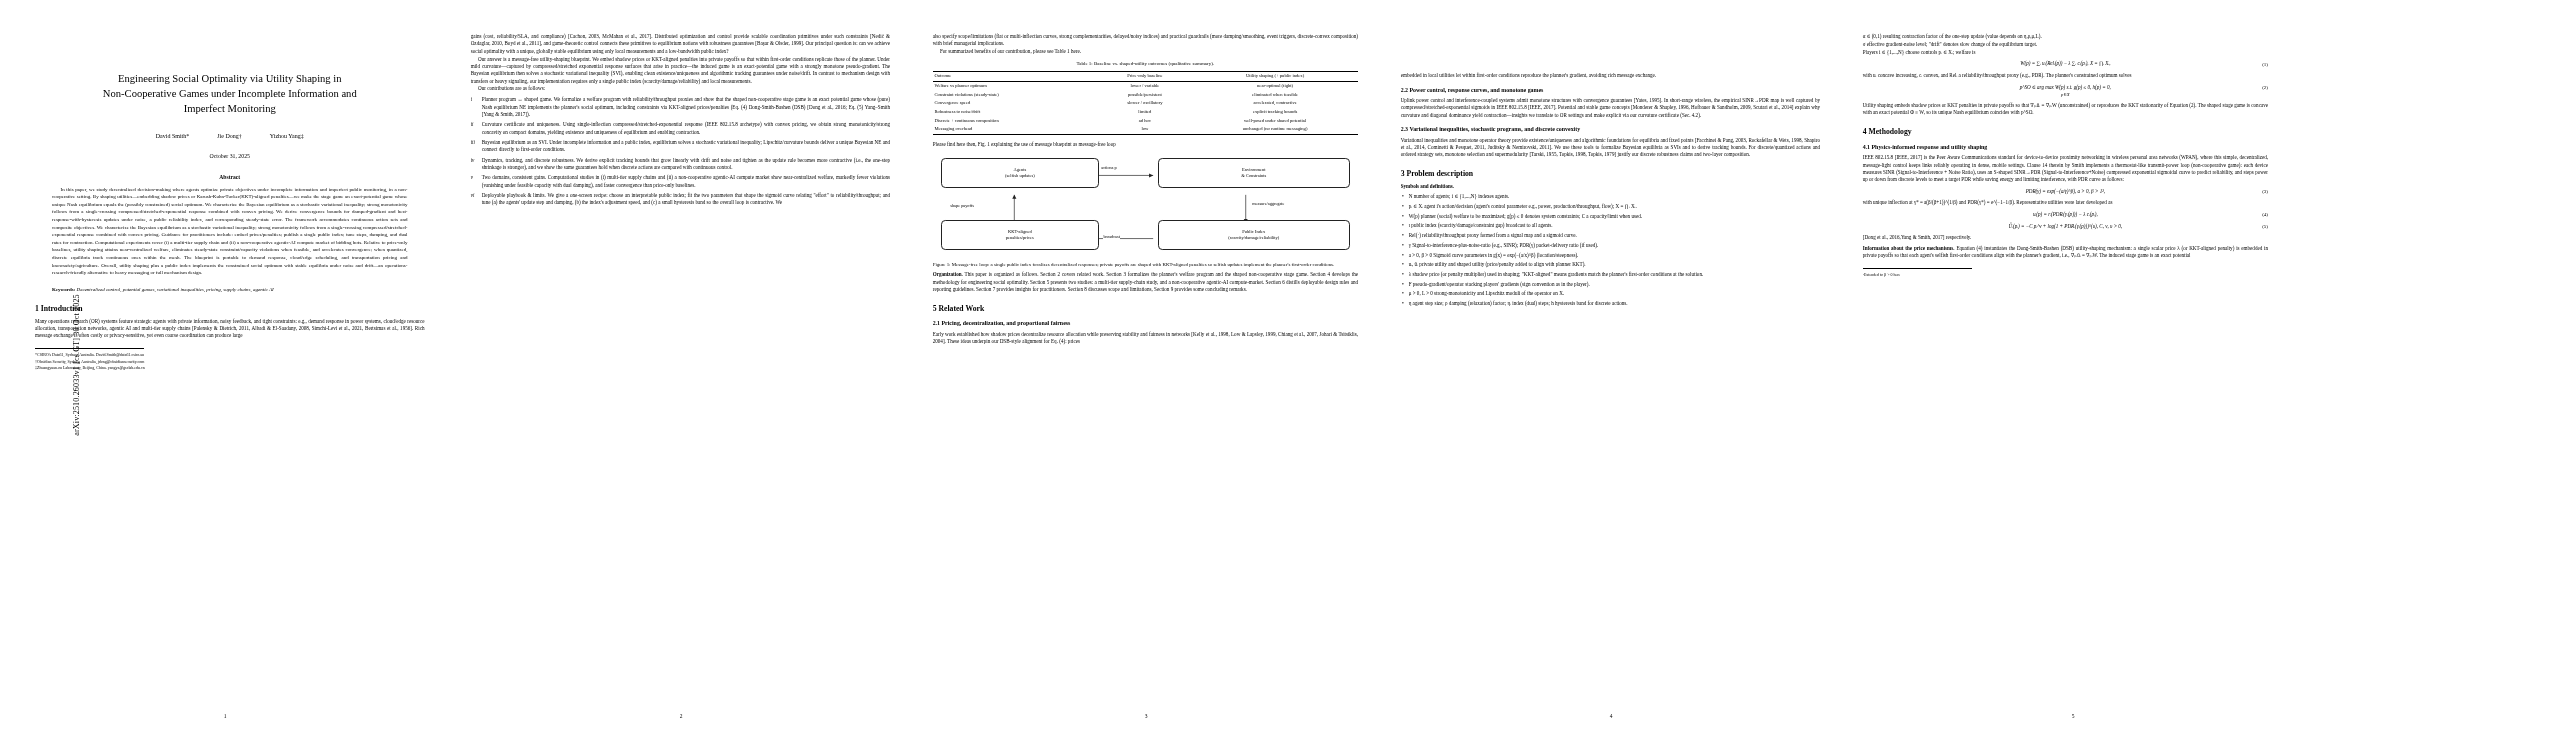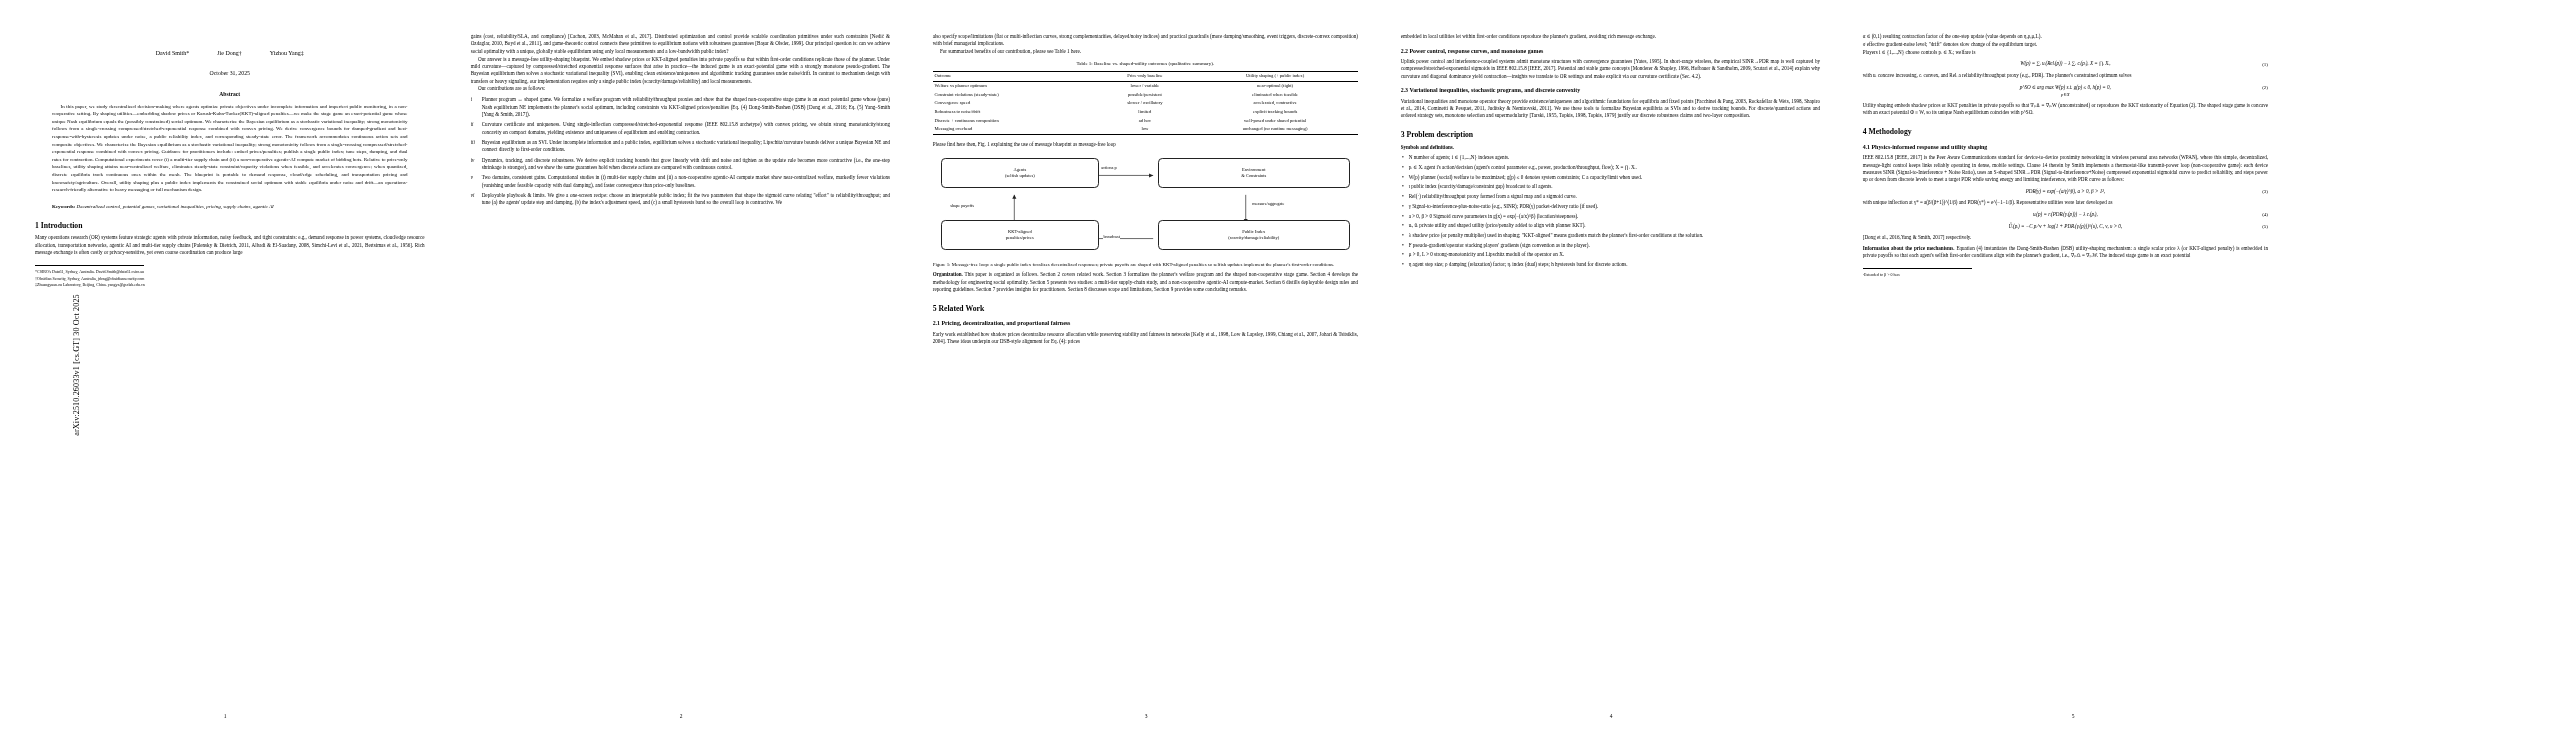--- a/index.html
+++ b/index.html
@@ -39,21 +39,21 @@
     box-sizing: border-box;
     padding: 33px 0 0 0;
     font-size: 5.1px;
     line-height: 1.44;
     text-align: justify;
     hyphens: auto;
   }
   .col-1 { width: 450px; padding-left: 35px; padding-right: 25.5px; }
   .col-2 { width: 462px; padding-left: 20.7px; padding-right: 22px; }
   .col-3 { width: 468px; padding-left: 20.7px; padding-right: 22px; }
-  .col-4 { width: 462px; padding-left: 20.7px; padding-right: 22px; }
+  .col-4 { width: 462px; padding-left: 20.7px; padding-right: 22px; margin-top: 39px; }
   .col-5 { width: 462px; padding-left: 20.7px; padding-right: 36px; }
 
   .title {
     text-align: center;
     font-size: 10.6px;
     line-height: 1.42;
     margin: 38px 0 0 0;
     font-weight: normal;
   }
   .authors {
@@ -240,20 +240,25 @@
 </style>
 </head>
 <body>
 
 <div class="page">
 
   <div class="arxiv-stamp">arXiv:2510.26033v1  [cs.GT]  30 Oct 2025</div>
 
   <div class="col col-1">
 
+    <div class="title">
+      <div>Engineering Social Optimality via Utility Shaping in</div>
+      <div>Non-Cooperative Games under Incomplete Information and</div>
+      <div>Imperfect Monitoring</div>
+    </div>
 
     <div class="authors">
       <span>David Smith*</span>
       <span>Jie Dong†</span>
       <span>Yizhou Yang‡</span>
     </div>
 
     <div class="pdate">October 31, 2025</div>
 
     <div class="abs-head">Abstract</div>

